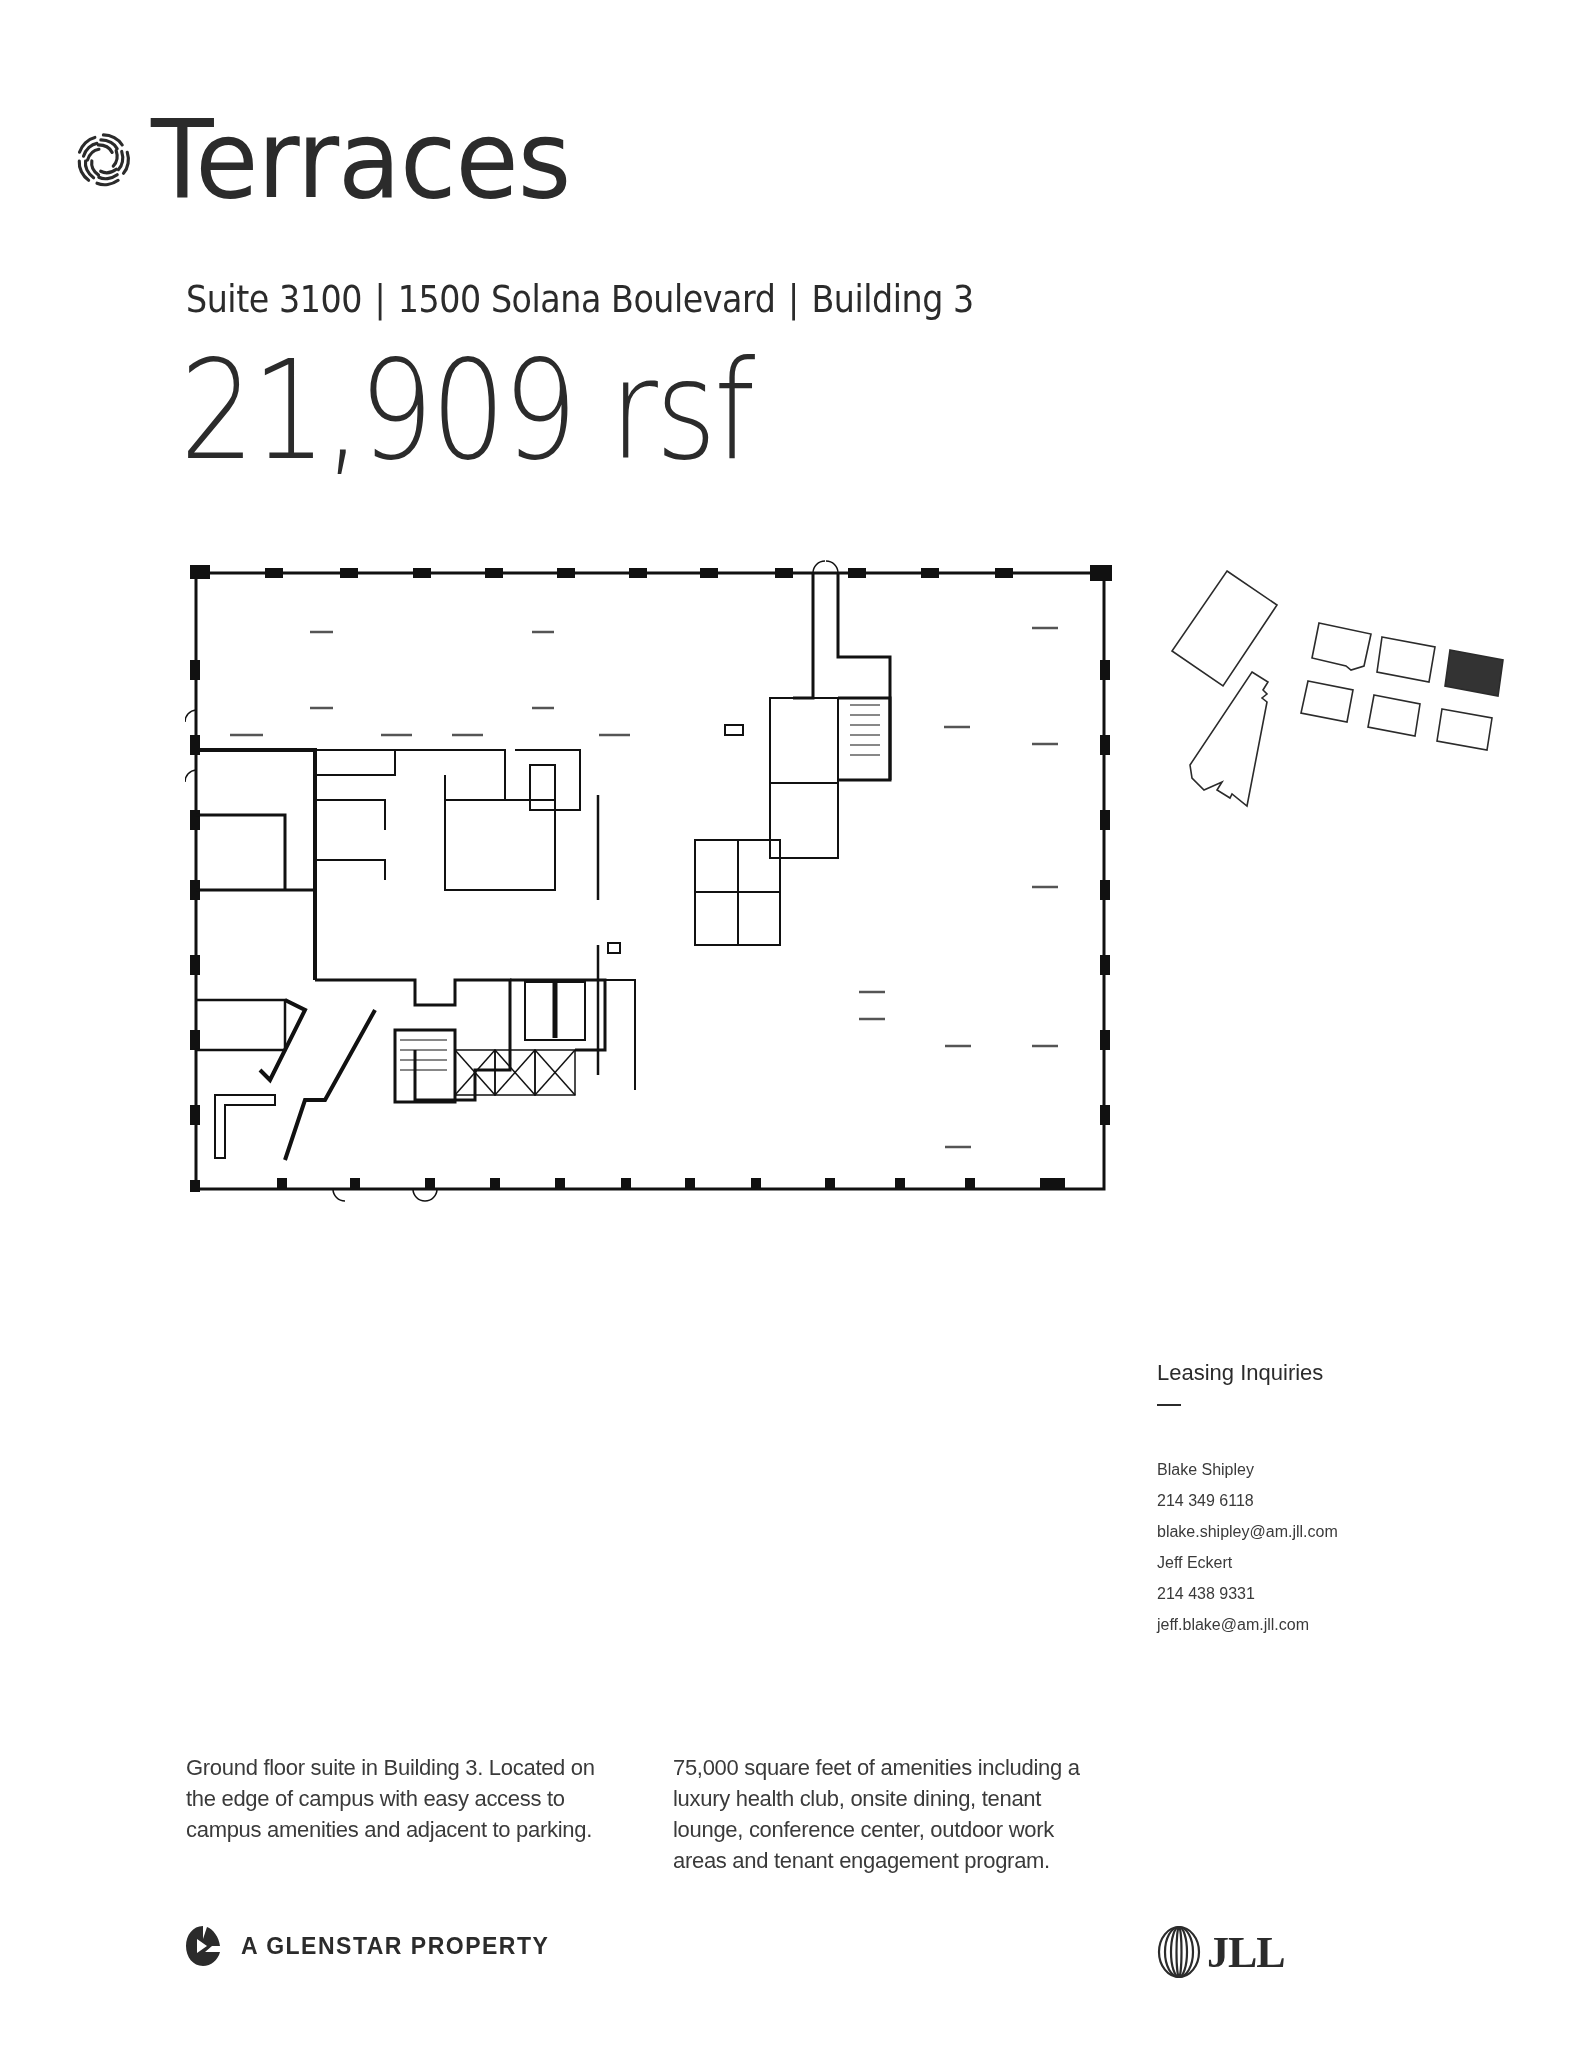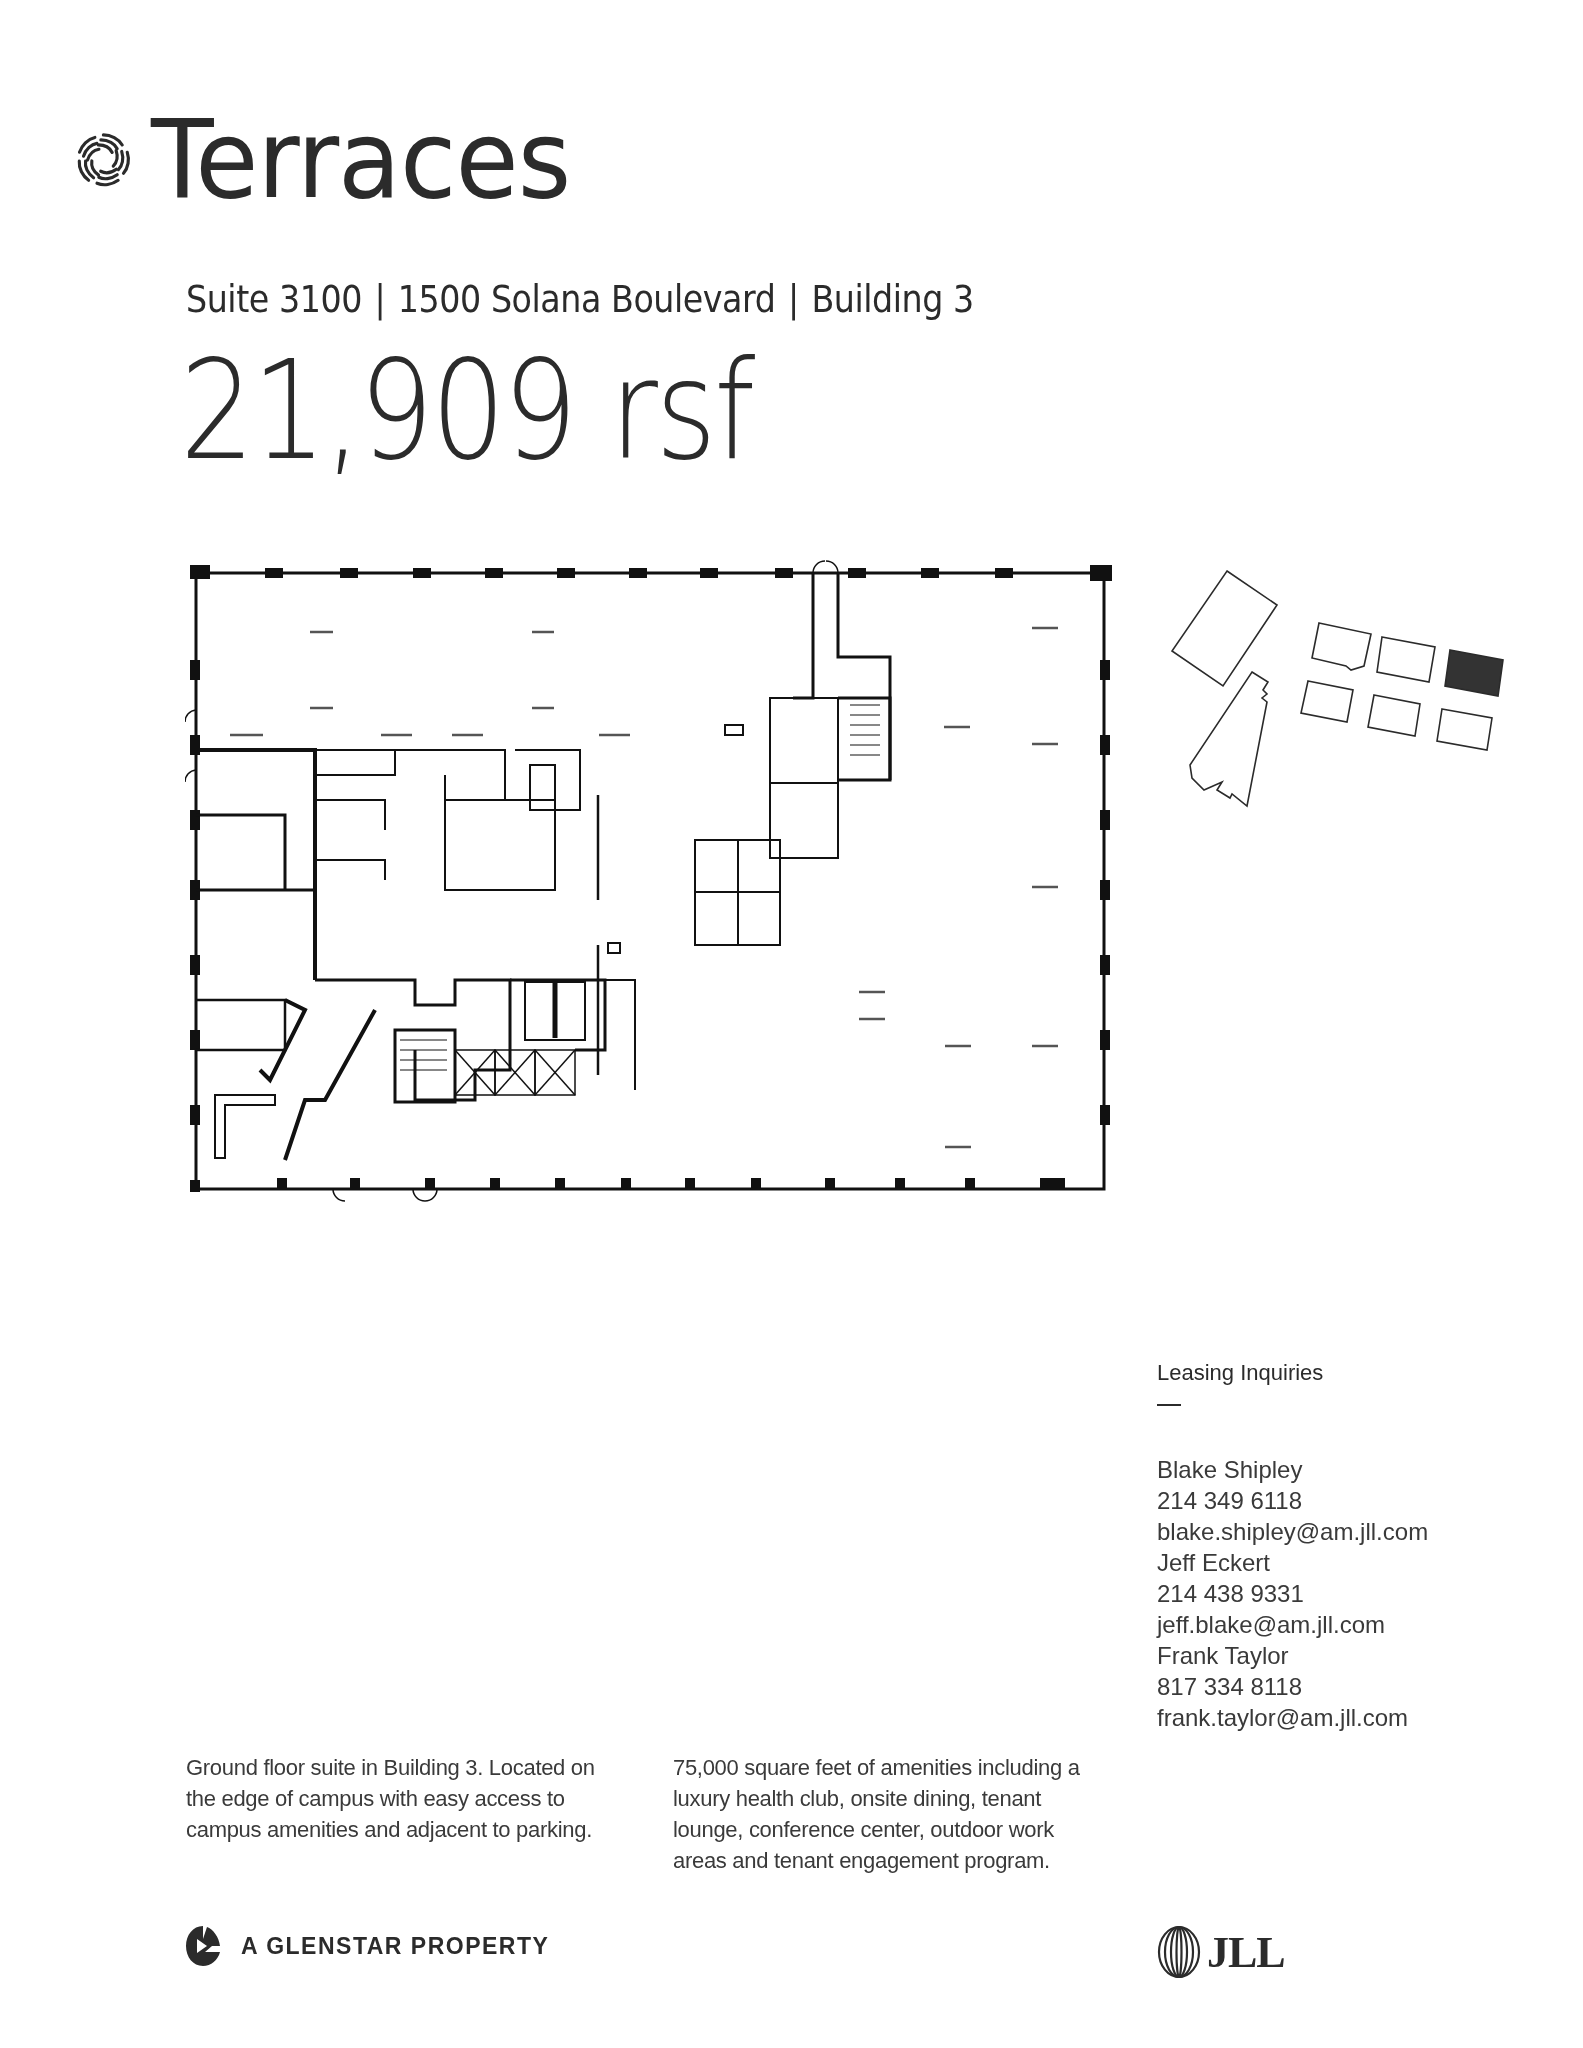--- a/index.html
+++ b/index.html
@@ -23,21 +23,21 @@
   
   #floorplan { left: 185px; top: 560px; width: 940px; height: 645px; }
 
   
   #sitemap { left: 1150px; top: 550px; width: 360px; height: 270px; }
 
   
   #leasing { left: 1157px; top: 1360px; width: 380px; }
   #leasing-title { font-size: 22px; font-weight: normal; color: #2b2b2b; }
   #leasing-rule { width: 24px; height: 2px; background: #2b2b2b; margin-top: 18px; }
-  .contact { margin-top: 0; font-size: 24px; line-height: 31px; color: #3a3a3a; }
+  .contact { margin-top: 0; font-size: 16px; line-height: 31px; color: #3a3a3a; }
   .contact:first-of-type {}
   #contacts { margin-top: 48px; }
   .contact + .contact { }
 
   
   .desc { top: 1752px; font-size: 22px; line-height: 31px; color: #3a3a3a; letter-spacing: -0.3px; }
   #desc1 { left: 186px; width: 440px; }
   #desc2 { left: 673px; width: 440px; }
 
   
@@ -239,25 +239,20 @@
     <div class="contact">
       <div>Blake Shipley</div>
       <div>214 349 6118</div>
       <div>blake.shipley@am.jll.com</div>
     </div>
     <div class="contact">
       <div>Jeff Eckert</div>
       <div>214 438 9331</div>
       <div>jeff.blake@am.jll.com</div>
     </div>
-    <div class="contact">
-      <div>Frank Taylor</div>
-      <div>817 334 8118</div>
-      <div>frank.taylor@am.jll.com</div>
-    </div>
   </div>
 </div>
 
 <div id="desc1" class="abs desc">Ground floor suite in Building 3. Located on the edge of campus with easy access to campus amenities and adjacent to parking.</div>
 <div id="desc2" class="abs desc">75,000 square feet of amenities including a luxury health club, onsite dining, tenant lounge, conference center, outdoor work areas and tenant engagement program.</div>
 
 <div id="glenstar" class="abs">
   <svg width="36" height="42" viewBox="0 0 36 42">
     <path d="M18 1 C 8 1, 1 10, 1 21 C 1 32, 8 41, 18 41 C 26 41, 33 35, 35 27 L 20 27 L 27 21 L 35 21 C 34 12, 28 4, 22 2 L 18 14 Z" fill="#2b2b2b"></path>
     <path d="M12 14 L22 21 L12 28 Z" fill="#fff"></path>

